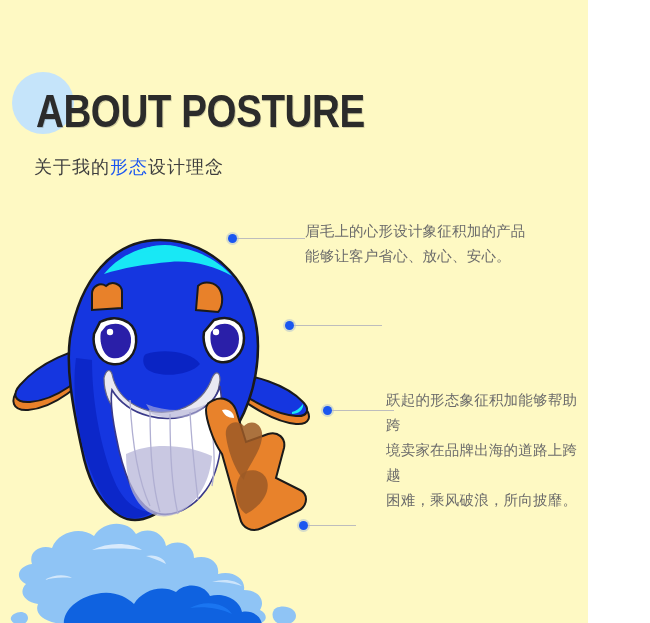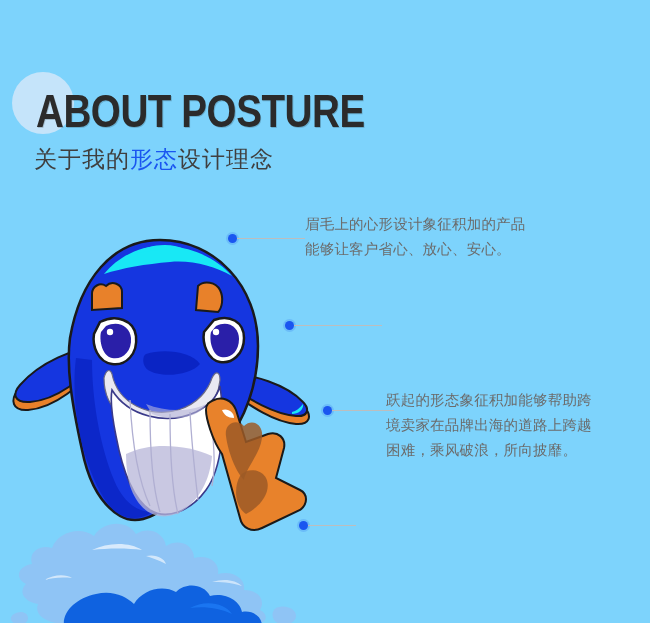--- a/index.html
+++ b/index.html
@@ -5,23 +5,23 @@
   html, body {
     margin: 0;
     padding: 0;
     background: #ffffff;
   }
   body {
     font-family: "Liberation Sans", "DejaVu Sans", sans-serif;
   }
   #page {
     position: relative;
-    width: 650px;
+    width: 588px;
     height: 623px;
-    background: #7dd3fc;
+    background: #fef9c3;
     overflow: hidden;
   }
 
   
   #deco-circle {
     position: absolute;
     left: 12px;
     top: 72px;
     width: 62px;
     height: 62px;
@@ -39,40 +39,40 @@
     letter-spacing: -0.5px;
     color: #2b2b2b;
     transform: scaleX(0.82);
     transform-origin: left top;
     white-space: nowrap;
     text-shadow: 1px 1px 0 rgba(0,0,0,0.18);
   }
   #title-cn {
     position: absolute;
     left: 34px;
-    top: 144px;
-    font-size: 23px;
+    top: 152px;
+    font-size: 18px;
     line-height: 30px;
     font-weight: 500;
     color: #3f3f3f;
     white-space: nowrap;
     letter-spacing: 1px;
   }
   #title-cn .hl { color: #1a56f0; }
 
   
   .callout {
     position: absolute;
     color: #6b6b6b;
     font-size: 14.5px;
     line-height: 25px;
     letter-spacing: 0.2px;
     white-space: pre-line;
   }
-  #callout-1 { left: 305px; top: 212px; }
+  #callout-1 { left: 305px; top: 219px; }
   #callout-2 { left: 382px; top: 283px; }
   #callout-3 { left: 386px; top: 388px; }
   #callout-4 { left: 355px; top: 468px; }
 
   
   .connector { position: absolute; height: 9px; }
   .connector .dot {
     position: absolute;
     left: 0; top: 0;
     width: 9px; height: 9px;

